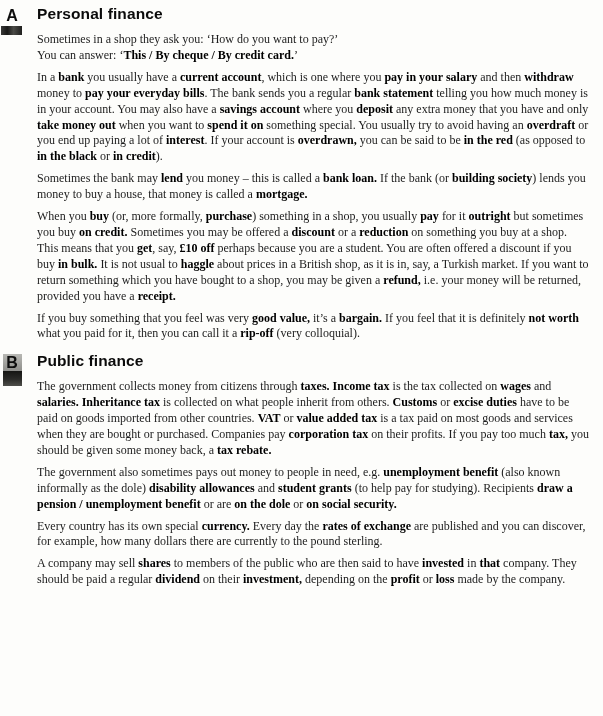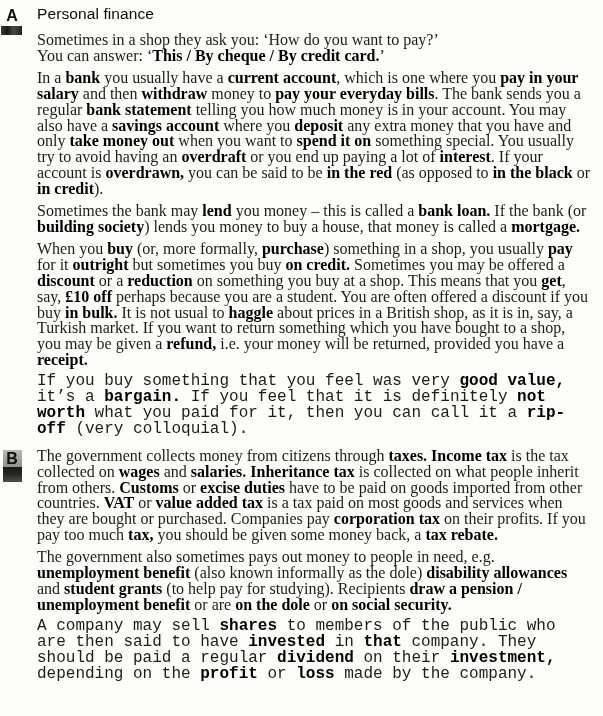--- a/index.html
+++ b/index.html
@@ -45,34 +45,34 @@
     background: linear-gradient(180deg, #b8b8b4, #8f8f8b);
     width: 19px; margin: 0 auto;
   }
   .marker-b .smudge {
     width: 19px; height: 15px; margin: 0 auto;
     background: linear-gradient(180deg, #151513 0%, #2b2b28 55%, #4e4e4a 100%);
   }
   .content-col { flex: 1 1 auto; max-width: 556px; }
   .section-title {
     font-family: "Liberation Sans", sans-serif;
-    font-weight: normal;
+    font-weight: bold;
     font-size: 15.5px;
     line-height: 18px;
     color: #0b0b0b;
     margin: 0 0 9px 0;
     letter-spacing: 0.1px;
   }
   .paras p.para {
     margin: 0 0 6px 0;
-    font-size: 16px;
+    font-size: 12px;
     line-height: 15.9px;
     white-space: pre-wrap;
   }
-  .paras p.para:last-child { margin-bottom: 0; font-family: Liberation Mono, monospace; }
+  .paras p.para:last-child { margin-bottom: 0; }
   .run { font-weight: normal; }
   .run.bold { font-weight: bold; color: #000; }
 </style>
 </head>
 <body>
 
 <div class="page">
 
   <div class="section">
     <div class="marker-col">
@@ -95,21 +95,23 @@
   </div>
 
   <div class="section">
     <div class="marker-col">
       <div class="marker marker-b">
         <div class="letter">B</div>
         <div class="smudge"></div>
       </div>
     </div>
     <div class="content-col">
+      <h2 class="section-title">Public finance</h2>
       <div class="paras">
           <p class="para"><span class="run">The government collects money from citizens through </span><span class="run bold">taxes.</span><span class="run"> </span><span class="run bold">Income tax</span><span class="run"> is the tax collected on </span><span class="run bold">wages</span><span class="run"> and </span><span class="run bold">salaries.</span><span class="run"> </span><span class="run bold">Inheritance tax</span><span class="run"> is collected on what people inherit from others. </span><span class="run bold">Customs</span><span class="run"> or </span><span class="run bold">excise duties</span><span class="run"> have to be paid on goods imported from other countries. </span><span class="run bold">VAT</span><span class="run"> or </span><span class="run bold">value added tax</span><span class="run"> is a tax paid on most goods and services when they are bought or purchased. Companies pay </span><span class="run bold">corporation tax</span><span class="run"> on their profits. If you pay too much </span><span class="run bold">tax,</span><span class="run"> you should be given some money back, a </span><span class="run bold">tax rebate.</span></p>
           <p class="para"><span class="run">The government also sometimes pays out money to people in need, e.g. </span><span class="run bold">unemployment benefit</span><span class="run"> (also known informally as the dole) </span><span class="run bold">disability allowances</span><span class="run"> and </span><span class="run bold">student grants</span><span class="run"> (to help pay for studying). Recipients </span><span class="run bold">draw a pension / unemployment benefit</span><span class="run"> or are </span><span class="run bold">on the dole</span><span class="run"> or </span><span class="run bold">on social security.</span></p>
+          <p class="para"><span class="run">Every country has its own special </span><span class="run bold">currency.</span><span class="run"> Every day the </span><span class="run bold">rates of exchange</span><span class="run"> are published and you can discover, for example, how many dollars there are currently to the pound sterling.</span></p>
           <p class="para"><span class="run">A company may sell </span><span class="run bold">shares</span><span class="run"> to members of the public who are then said to have </span><span class="run bold">invested</span><span class="run"> in </span><span class="run bold">that</span><span class="run"> company. They should be paid a regular </span><span class="run bold">dividend</span><span class="run"> on their </span><span class="run bold">investment,</span><span class="run"> depending on the </span><span class="run bold">profit</span><span class="run"> or </span><span class="run bold">loss</span><span class="run"> made by the company.</span></p>
         </div>
     </div>
   </div>
 
 </div>
 
 </body></html>

